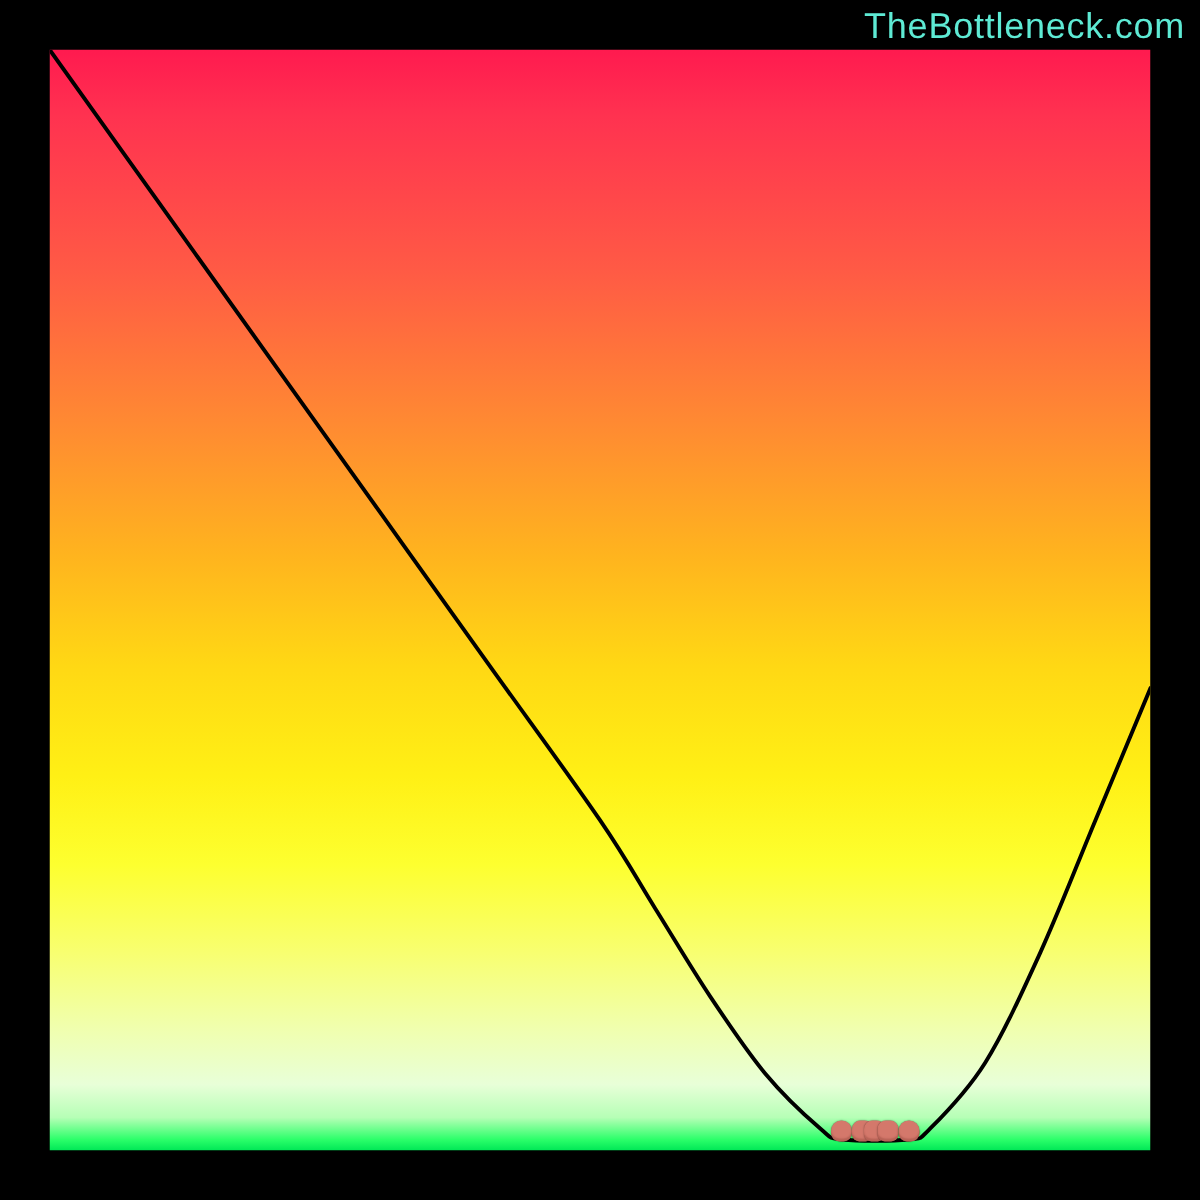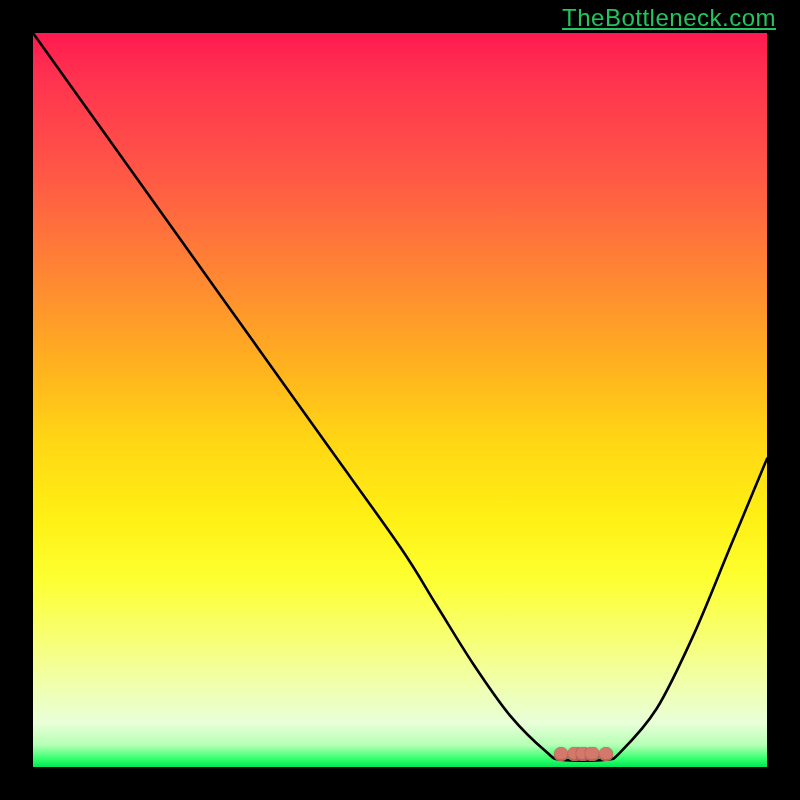--- a/index.html
+++ b/index.html
@@ -12,27 +12,26 @@
     font-family: Arial, Helvetica, sans-serif;
   }
   .chart-wrapper {
     position: relative;
     width: 800px;
     height: 800px;
   }
   .watermark {
     position: absolute;
     top: 4px;
-    right: 24px;
+    right: 10px;
     font-size: 24px;
     font-weight: 500;
-    color: #22c55e;
+    color: #5eead4;
     z-index: 10;
     letter-spacing: 0.5px;
-    text-decoration: underline;
   }
   .plot-area {
     position: absolute;
     left: 33px;
     top: 33px;
     width: 734px;
     height: 734px;
     overflow: hidden;
   }
   .gradient-bg {

